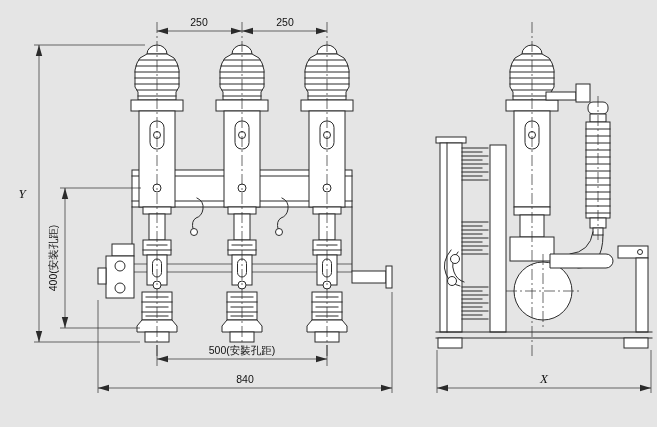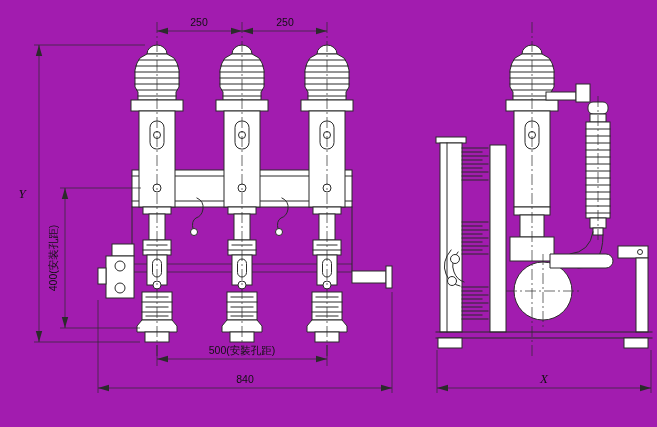--- a/index.html
+++ b/index.html
@@ -1,16 +1,16 @@
 <!DOCTYPE html>
 <html><head>
 <meta charset="utf-8">
 <style>
   html,body{margin:0;padding:0;background:#ffffff;}
-  .wrap{width:657px;height:427px;background:#a21caf;position:relative;overflow:hidden;
+  .wrap{width:657px;height:427px;background:#e5e5e5;position:relative;overflow:hidden;
         font-family:"Liberation Sans",sans-serif;}
   svg{display:block;}
   .ln{stroke:#2b2b2b;stroke-width:1;fill:none;stroke-linecap:square;}
   .fw{stroke:#2b2b2b;stroke-width:1;fill:#ffffff;}
   .cl{stroke:#2b2b2b;stroke-width:.7;fill:none;stroke-dasharray:11 3 2 3;}
   .dl{stroke:#2b2b2b;stroke-width:.7;fill:none;}
   .dim-line{stroke:#2b2b2b;stroke-width:.7;fill:none;marker-start:url(#arw);marker-end:url(#arw);}
   .dim-text{font:10.5px "Liberation Sans",sans-serif;fill:#111;stroke:none;text-anchor:middle;}
   .dim-var{font:italic 13px "Liberation Serif",serif;fill:#111;stroke:none;text-anchor:middle;}
 </style>

